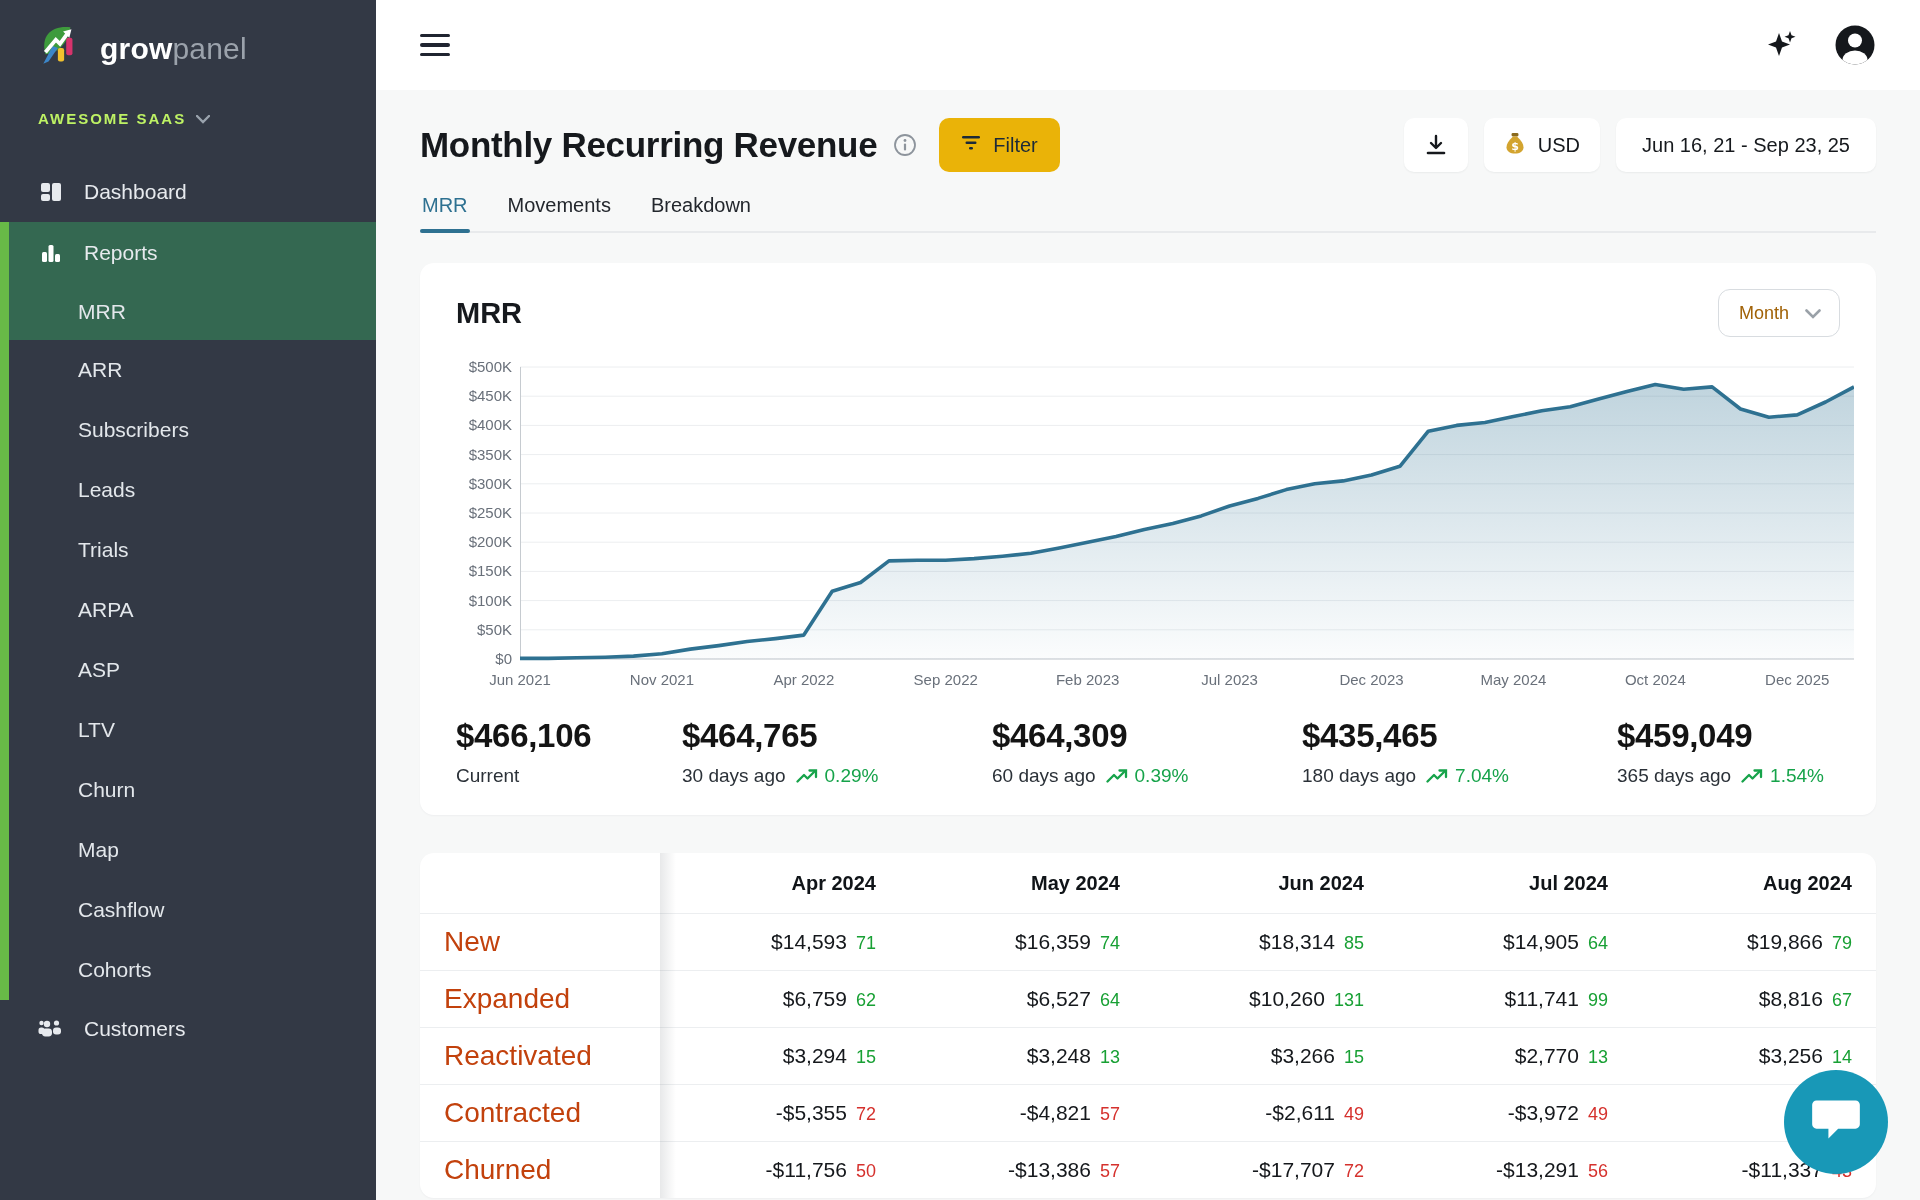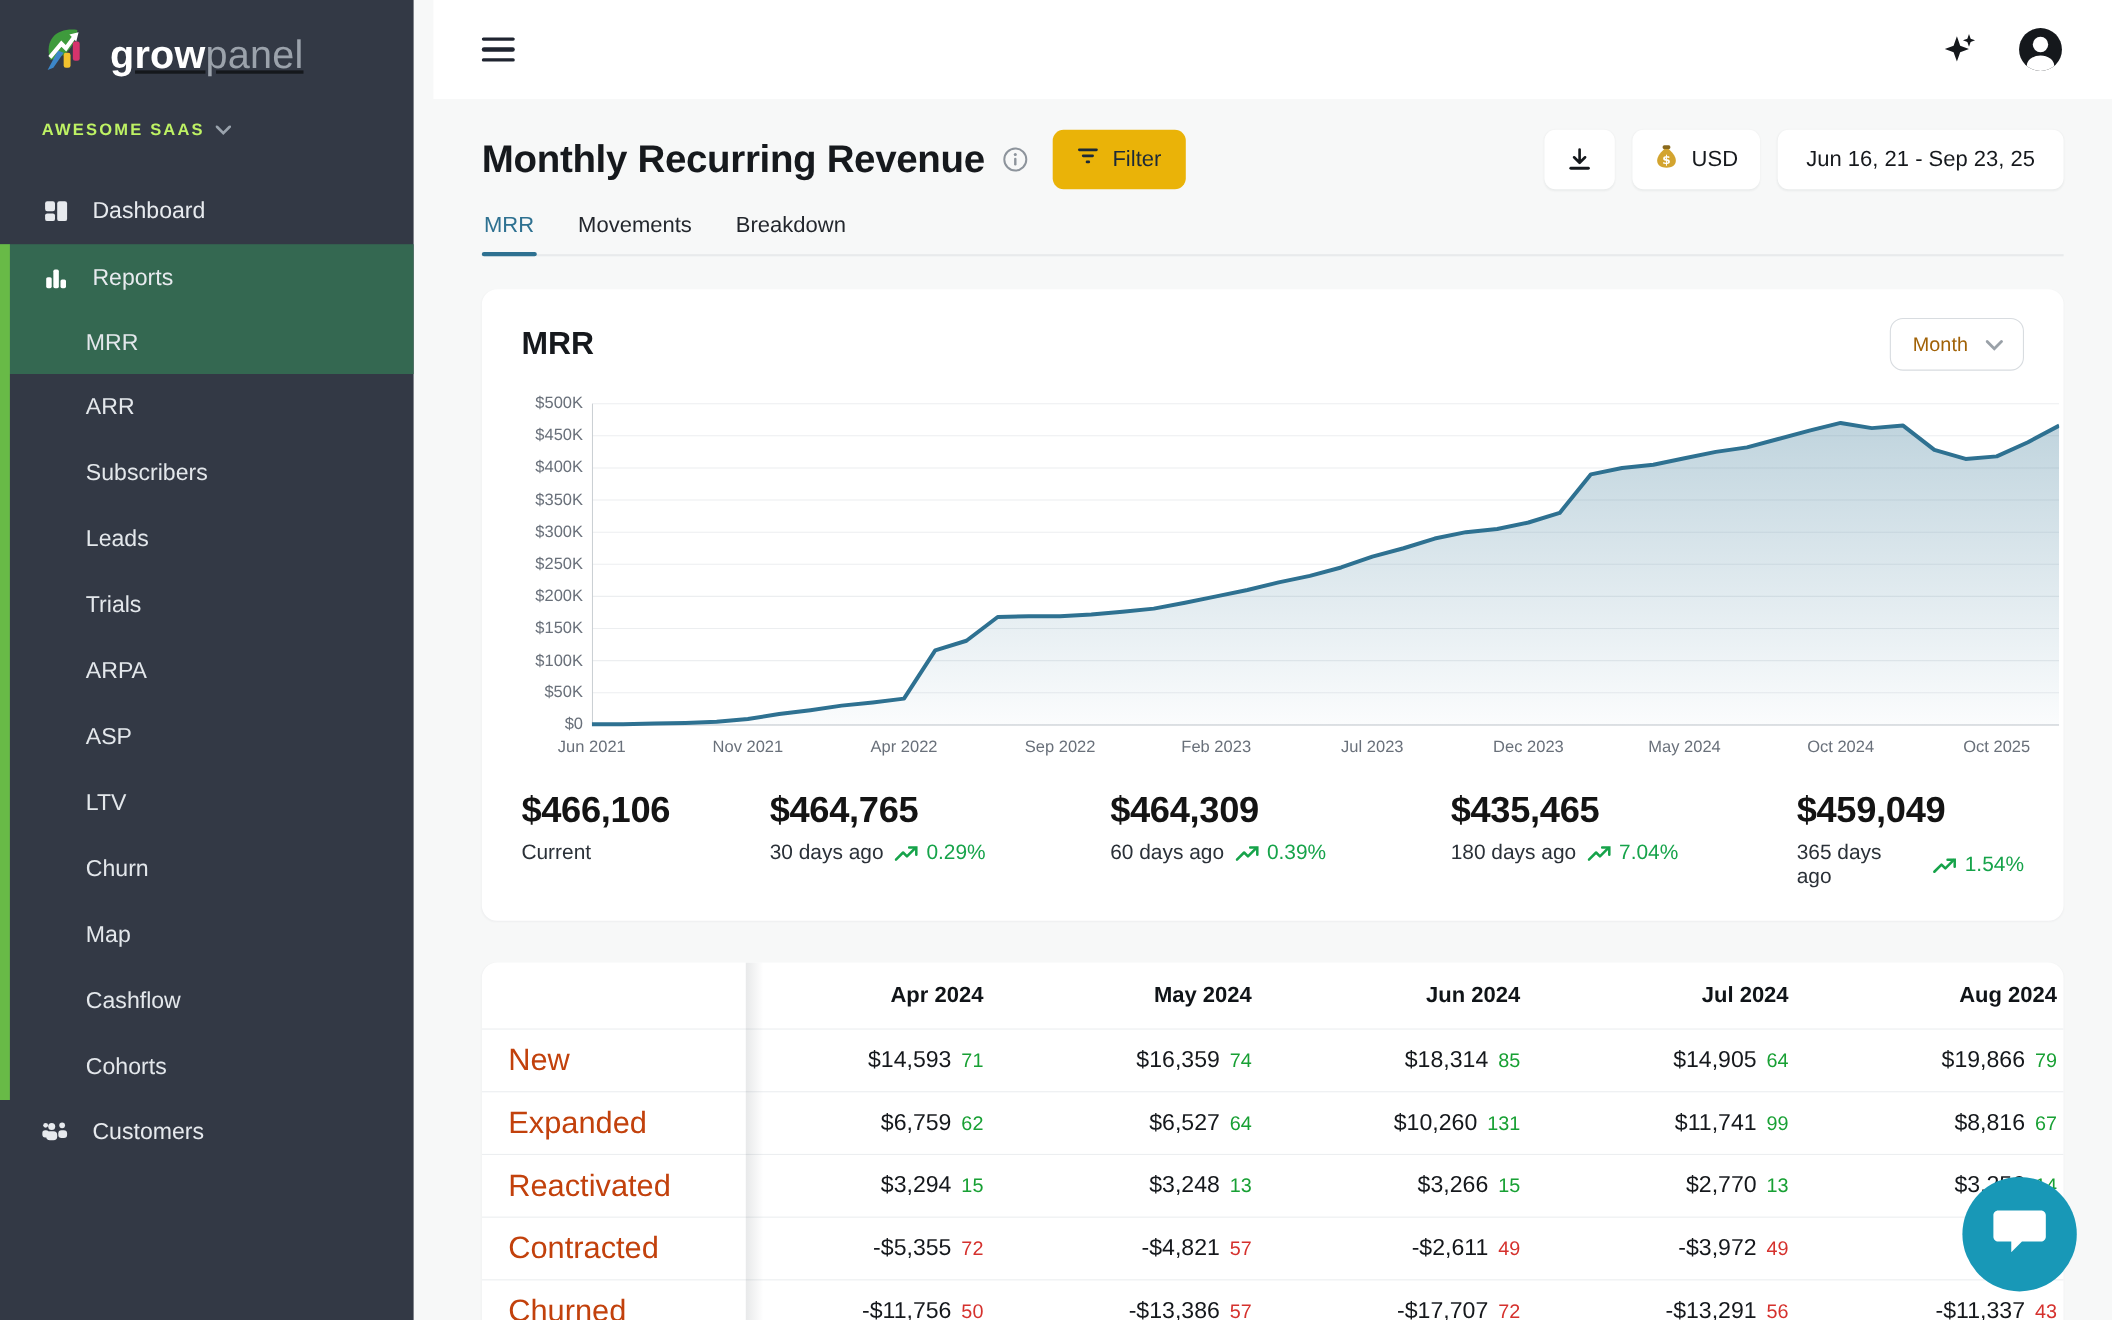--- a/index.html
+++ b/index.html
@@ -2,39 +2,39 @@
 <html><head>
 <meta charset="utf-8">
 <style>
   * { margin:0; padding:0; box-sizing:border-box; }
   html,body { width:1920px; height:1200px; overflow:hidden; }
   body { font-family:"Liberation Sans","DejaVu Sans",sans-serif; background:#f7f8f8; color:#15181c; }
 
   
   .sidebar { position:absolute; left:0; top:0; width:376px; height:1200px; background:#333945; z-index:5; }
   .logo-row { position:absolute; top:22px; left:36px; display:flex; align-items:center; gap:14px; }
-  .logo-text { font-size:36px; letter-spacing:.2px;text-decoration:underline; }
+  .logo-text { font-size:30px; letter-spacing:.2px; }
   .logo-text b { color:#ffffff; font-weight:700; }
   .logo-text span { color:#9ba2ab; font-weight:400; }
   .workspace { position:absolute; top:110px; left:38px; display:flex; align-items:center; gap:10px;
     color:#bef264; font-size:15px; font-weight:700; letter-spacing:2px; cursor:pointer; }
   .side-nav { position:absolute; top:162px; left:0; right:0; }
   .side-item { display:flex; align-items:center; gap:20px; padding-left:38px; color:#e7eaee; font-size:21px; cursor:pointer; }
   .side-item .ic { width:26px; display:flex; justify-content:center; }
   .row-dashboard { height:60px; }
   .grp-active { background:#346851; }
   .row-reports { height:62px; }
   .side-sub { display:flex; align-items:center; padding-left:78px; color:#e3e7eb; font-size:21px; cursor:pointer; }
   .sub-mrr { height:56px; }
   .side-subs .side-sub { height:60px; }
   .row-customers { height:58px; }
   .green-strip { position:absolute; left:0; top:222px; width:9px; height:778px; background:#68ba47; }
 
   
-  .main { position:absolute; left:376px; top:0; width:1544px; height:1200px;padding-left:18px; }
+  .main { position:absolute; left:376px; top:0; width:1544px; height:1200px; }
   .topbar { height:90px; background:#ffffff; display:flex; align-items:center; justify-content:space-between; padding:0 44px; }
   .burger { display:flex; flex-direction:column; gap:6px; cursor:pointer; }
   .burger i { display:block; width:30px; height:3.4px; background:#1f2430; border-radius:2px; }
   .top-icons { display:flex; align-items:center; gap:34px; }
   .icon-btn { cursor:pointer; display:flex; align-items:center; }
 
   .content { padding:28px 44px 0 44px; }
 
   .title-row { display:flex; align-items:center; }
   .page-title { font-size:35px; font-weight:700; color:#16191d; letter-spacing:-.3px; }
@@ -320,21 +320,21 @@
           </svg>
           <div class="xtick" style="left: 64px; top: 308px;">Jun 2021</div>
           <div class="xtick" style="left: 205.915px; top: 308px;">Nov 2021</div>
           <div class="xtick" style="left: 347.83px; top: 308px;">Apr 2022</div>
           <div class="xtick" style="left: 489.745px; top: 308px;">Sep 2022</div>
           <div class="xtick" style="left: 631.66px; top: 308px;">Feb 2023</div>
           <div class="xtick" style="left: 773.574px; top: 308px;">Jul 2023</div>
           <div class="xtick" style="left: 915.489px; top: 308px;">Dec 2023</div>
           <div class="xtick" style="left: 1057.4px; top: 308px;">May 2024</div>
           <div class="xtick" style="left: 1199.32px; top: 308px;">Oct 2024</div>
-          <div class="xtick" style="left: 1341.23px; top: 308px;">Oct 2025</div>
+          <div class="xtick" style="left: 1341.23px; top: 308px;">Dec 2025</div>
         </div>
       <div class="stats-row">
           <div class="stat" style="width: 226px;">
             <div class="stat-value">$466,106</div>
             <div class="stat-sub">
               <span>Current</span>
             </div>
           </div>
           <div class="stat" style="width: 310px;">
             <div class="stat-value">$464,765</div>

